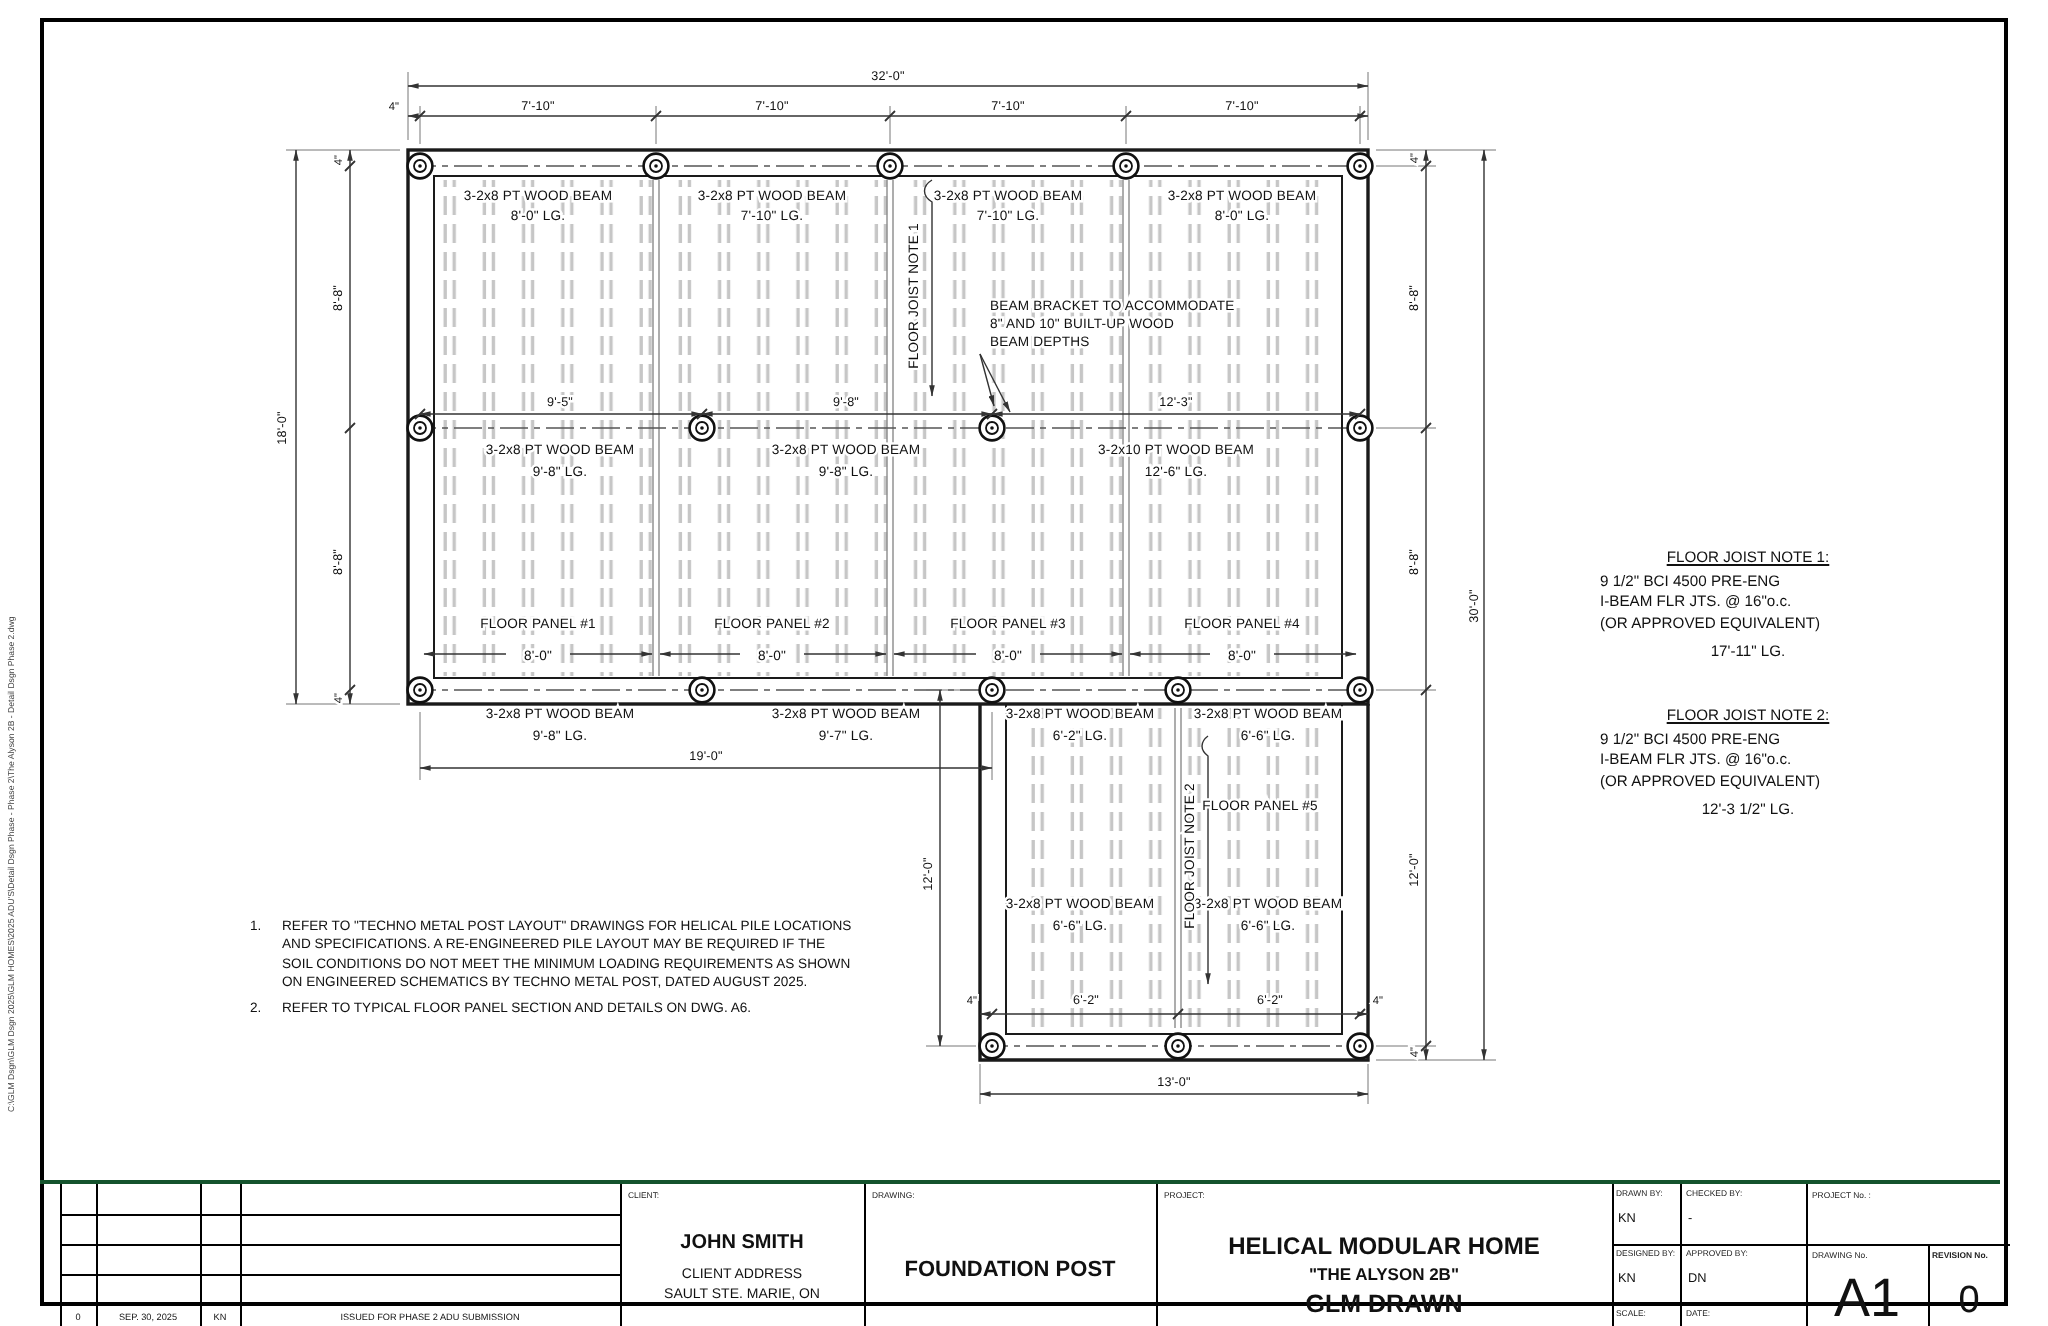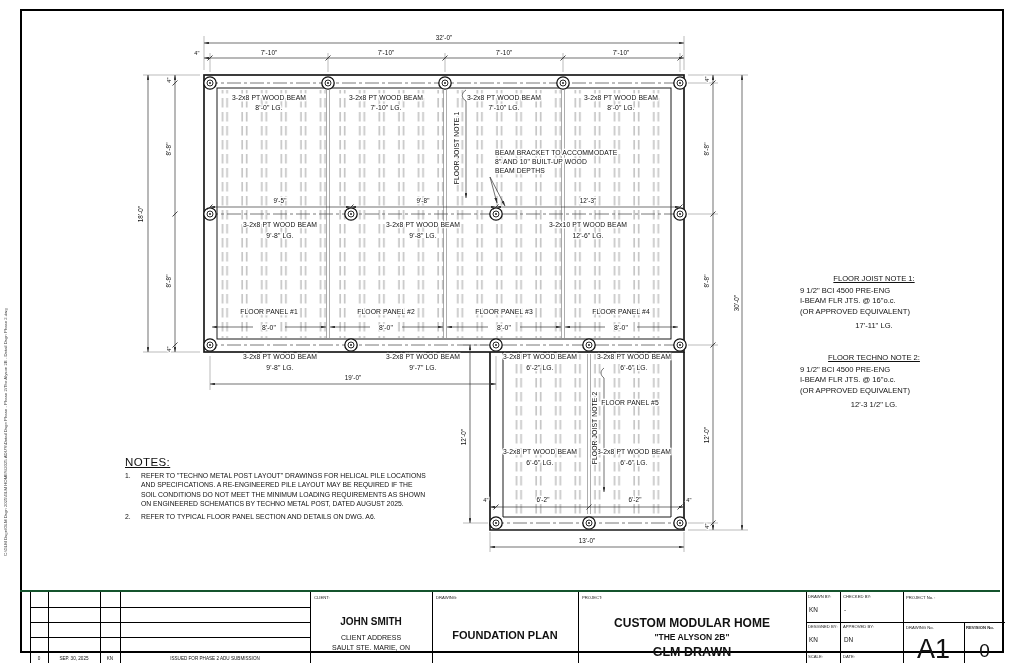--- a/index.html
+++ b/index.html
@@ -233,29 +233,28 @@
   </svg>
 
   <div class="abs jnote" style="left:800px;top:274px">
     <div class="jnote-t">FLOOR JOIST NOTE 1:</div>
     <div class="jnote-b">9 1/2" BCI 4500 PRE-ENG
 I-BEAM FLR JTS. @ 16"o.c.
 (OR APPROVED EQUIVALENT)</div>
     <div class="jnote-l">17'-11" LG.</div>
   </div>
   <div class="abs jnote" style="left:800px;top:353px">
-    <div class="jnote-t">FLOOR TECHNO NOTE 2:</div>
+    <div class="jnote-t">FLOOR JOIST NOTE 2:</div>
     <div class="jnote-b">9 1/2" BCI 4500 PRE-ENG
 I-BEAM FLR JTS. @ 16"o.c.
 (OR APPROVED EQUIVALENT)</div>
     <div class="jnote-l">12'-3 1/2" LG.</div>
   </div>
 
   <div class="abs notes">
-    <div class="notes-h">NOTES:</div>
     <div class="note-item">
       <span class="note-num">1.</span>
       <span class="note-txt">REFER TO "TECHNO METAL POST LAYOUT" DRAWINGS FOR HELICAL PILE LOCATIONS
 AND SPECIFICATIONS. A RE-ENGINEERED PILE LAYOUT MAY BE REQUIRED IF THE
 SOIL CONDITIONS DO NOT MEET THE MINIMUM LOADING REQUIREMENTS AS SHOWN
 ON ENGINEERED SCHEMATICS BY TECHNO METAL POST, DATED AUGUST 2025.</span>
     </div>
     <div class="note-item">
       <span class="note-num">2.</span>
       <span class="note-txt">REFER TO TYPICAL FLOOR PANEL SECTION AND DETAILS ON DWG. A6.</span>
@@ -296,26 +295,26 @@
 
     <div>
       <div class="cell-label" style="left:294px;top:3px">CLIENT:</div>
       <div class="cell-val ctr b" style="left:290px;top:24px;width:122px;font-size:10px">JOHN SMITH</div>
       <div class="cell-val ctr" style="left:290px;top:42px;width:122px;font-size:7px">CLIENT ADDRESS</div>
       <div class="cell-val ctr" style="left:290px;top:52px;width:122px;font-size:7px">SAULT STE. MARIE, ON</div>
     </div>
 
     <div>
       <div class="cell-label" style="left:416px;top:3px">DRAWING:</div>
-      <div class="cell-val ctr b" style="left:412px;top:37px;width:146px;font-size:11px">FOUNDATION PLAN</div>
+      <div class="cell-val ctr b" style="left:412px;top:37px;width:146px;font-size:11px">FOUNDATION POST</div>
     </div>
 
     <div>
       <div class="cell-label" style="left:562px;top:3px">PROJECT:</div>
-      <div class="cell-val ctr b" style="left:558px;top:24px;width:228px;font-size:12px">CUSTOM MODULAR HOME</div>
+      <div class="cell-val ctr b" style="left:558px;top:24px;width:228px;font-size:12px">HELICAL MODULAR HOME</div>
       <div class="cell-val ctr b" style="left:558px;top:40px;width:228px;font-size:8.5px">"THE ALYSON 2B"</div>
       <div class="cell-val ctr b" style="left:558px;top:53px;width:228px;font-size:12.5px">GLM DRAWN</div>
     </div>
 
     <div>
       <div class="cell-label" style="left:788px;top:2px">DRAWN BY:</div>
       <div class="cell-val" style="left:789px;top:14px">KN</div>
       <div class="cell-label" style="left:788px;top:32px">DESIGNED BY:</div>
       <div class="cell-val" style="left:789px;top:44px">KN</div>
       <div class="cell-label" style="left:788px;top:62px">SCALE:</div>

